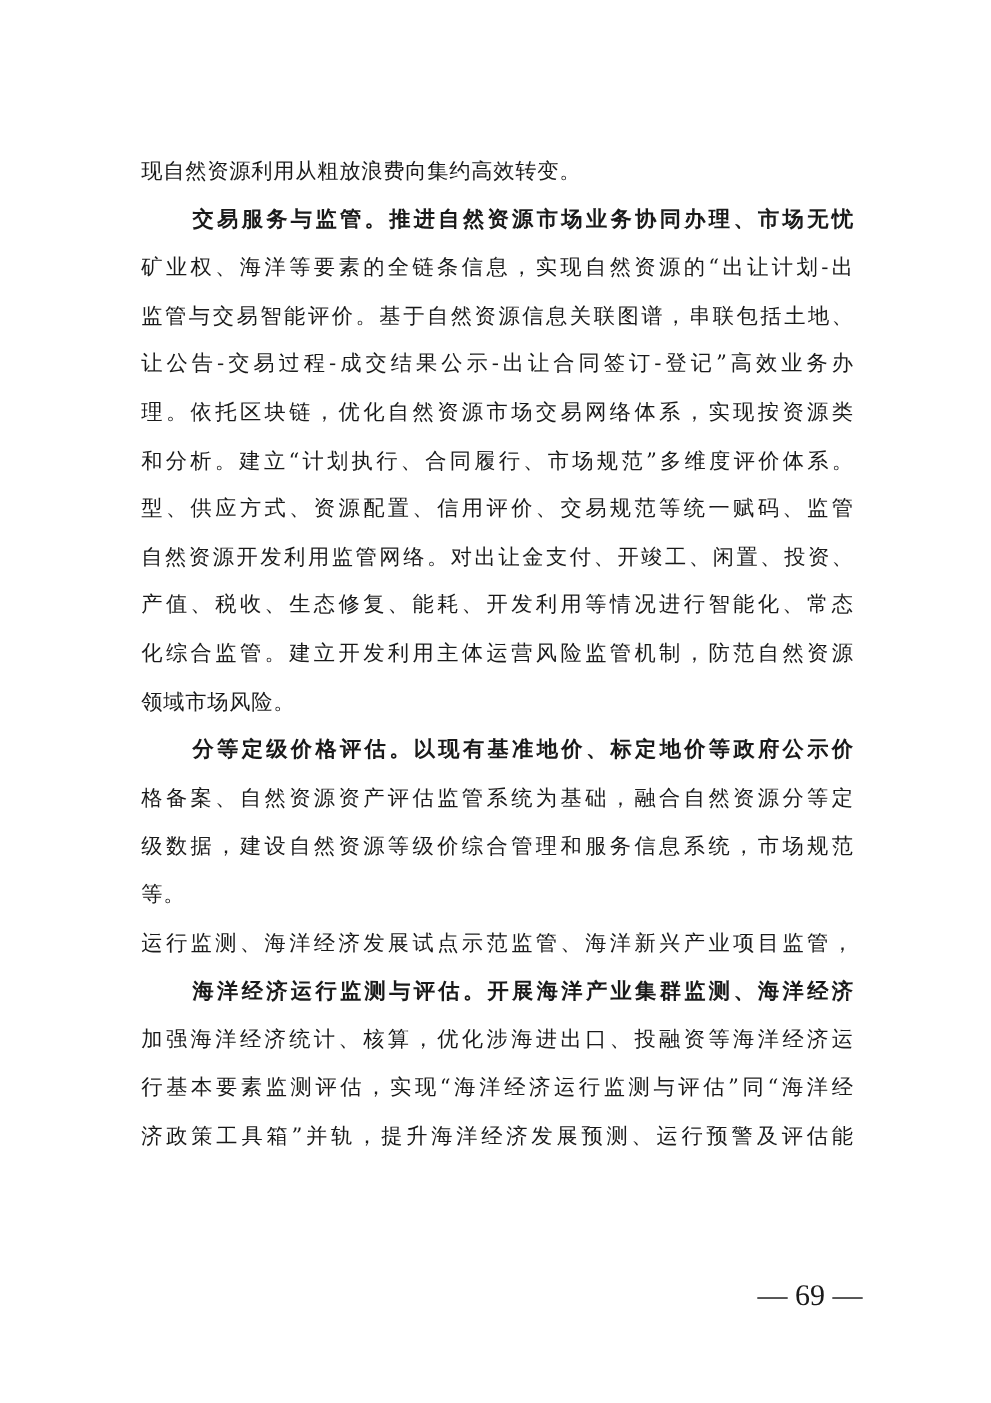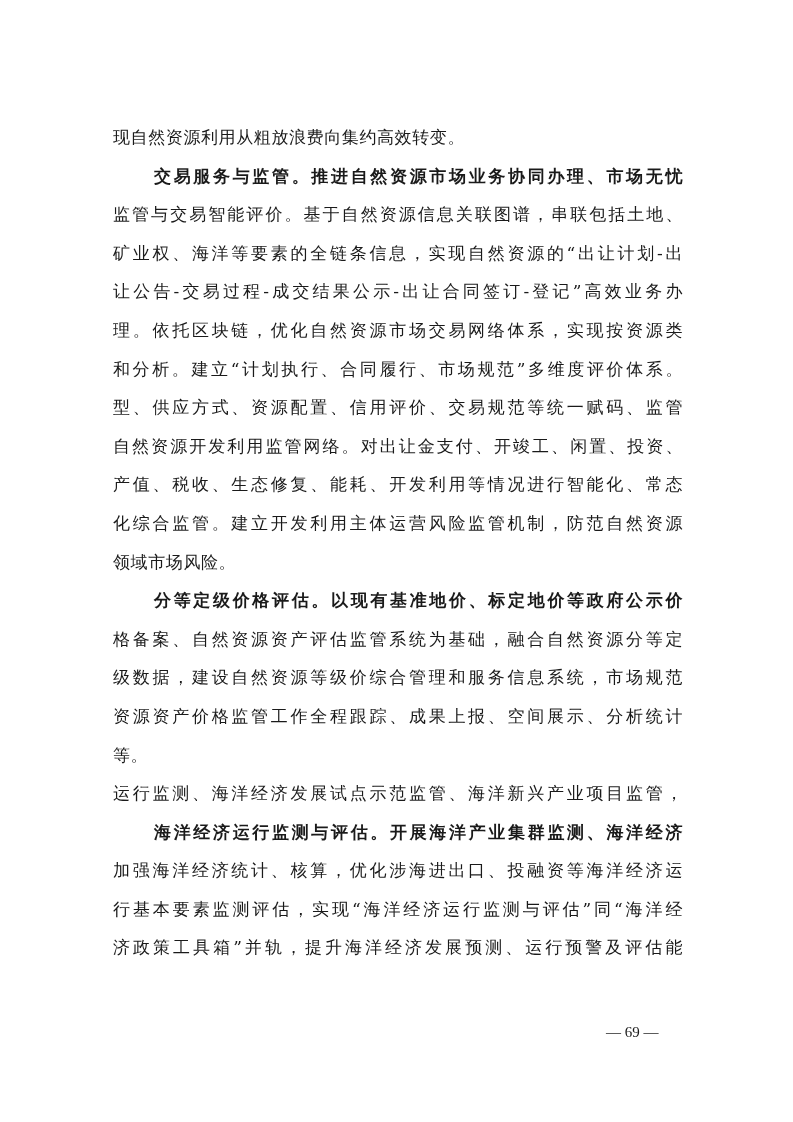--- a/index.html
+++ b/index.html
@@ -18,53 +18,52 @@
     white-space: nowrap;
     letter-spacing: 0.6px;
     text-align: justify;
     text-align-last: justify;
   }
   .line.last { text-align-last: left; }
   .line.indent { padding-left: 41px; font-weight: bold; }
   .page-number {
     position: absolute; top: 1024px; left: 606px;
     font-family: "Liberation Serif", "DejaVu Serif", serif;
-    font-size: 15px; color: #1a1a1a;
+    font-size: 24px; color: #1a1a1a;
   }
 </style>
 </head>
 <body>
 
 <div class="page-body">
   <div>
     <div class="line last">现自然资源利用从粗放浪费向集约高效转变。</div>
   </div>
 
   <div>
     <div class="line indent">交易服务与监管。推进自然资源市场业务协同办理、市场无忧</div>
+    <div class="line">矿业权、海洋等要素的全链条信息，实现自然资源的“出让计划-出</div>
     <div class="line">监管与交易智能评价。基于自然资源信息关联图谱，串联包括土地、</div>
-    <div class="line">矿业权、海洋等要素的全链条信息，实现自然资源的“出让计划-出</div>
     <div class="line">让公告-交易过程-成交结果公示-出让合同签订-登记”高效业务办</div>
     <div class="line">理。依托区块链，优化自然资源市场交易网络体系，实现按资源类</div>
     <div class="line">和分析。建立“计划执行、合同履行、市场规范”多维度评价体系。</div>
     <div class="line">型、供应方式、资源配置、信用评价、交易规范等统一赋码、监管</div>
   </div>
 
   <div>
     <div class="line">自然资源开发利用监管网络。对出让金支付、开竣工、闲置、投资、</div>
     <div class="line">产值、税收、生态修复、能耗、开发利用等情况进行智能化、常态</div>
     <div class="line">化综合监管。建立开发利用主体运营风险监管机制，防范自然资源</div>
     <div class="line last">领域市场风险。</div>
   </div>
 
   <div>
     <div class="line indent">分等定级价格评估。以现有基准地价、标定地价等政府公示价</div>
     <div class="line">格备案、自然资源资产评估监管系统为基础，融合自然资源分等定</div>
     <div class="line">级数据，建设自然资源等级价综合管理和服务信息系统，市场规范</div>
-    <div class="line">资源资产价格监管工作全程跟踪、成果上报、空间展示、分析统计</div>
     <div class="line last">等。</div>
   </div>
 
   <div>
     <div class="line">运行监测、海洋经济发展试点示范监管、海洋新兴产业项目监管，</div>
     <div class="line indent">海洋经济运行监测与评估。开展海洋产业集群监测、海洋经济</div>
     <div class="line">加强海洋经济统计、核算，优化涉海进出口、投融资等海洋经济运</div>
     <div class="line">行基本要素监测评估，实现“海洋经济运行监测与评估”同“海洋经</div>
     <div class="line">济政策工具箱”并轨，提升海洋经济发展预测、运行预警及评估能</div>
   </div>

